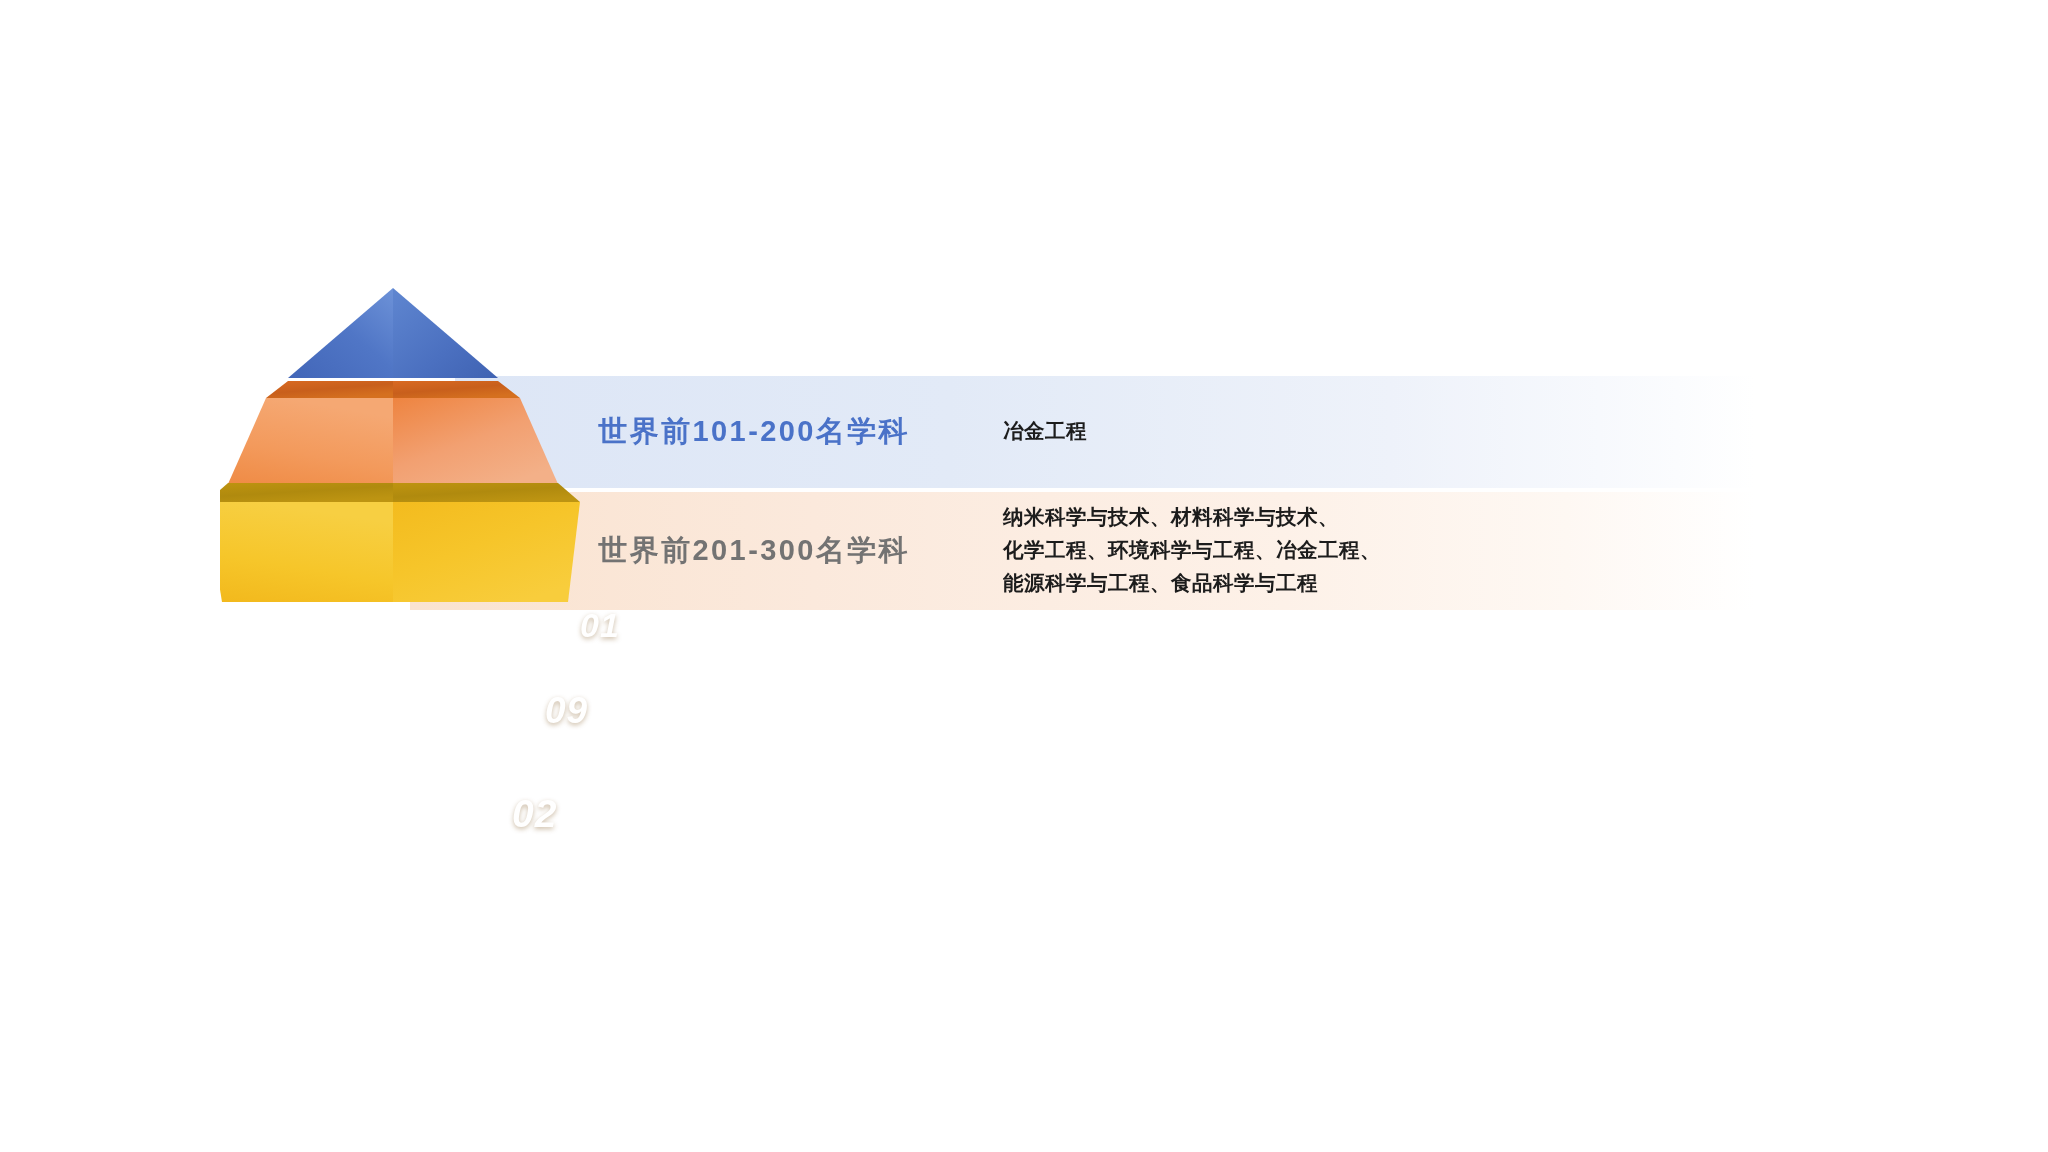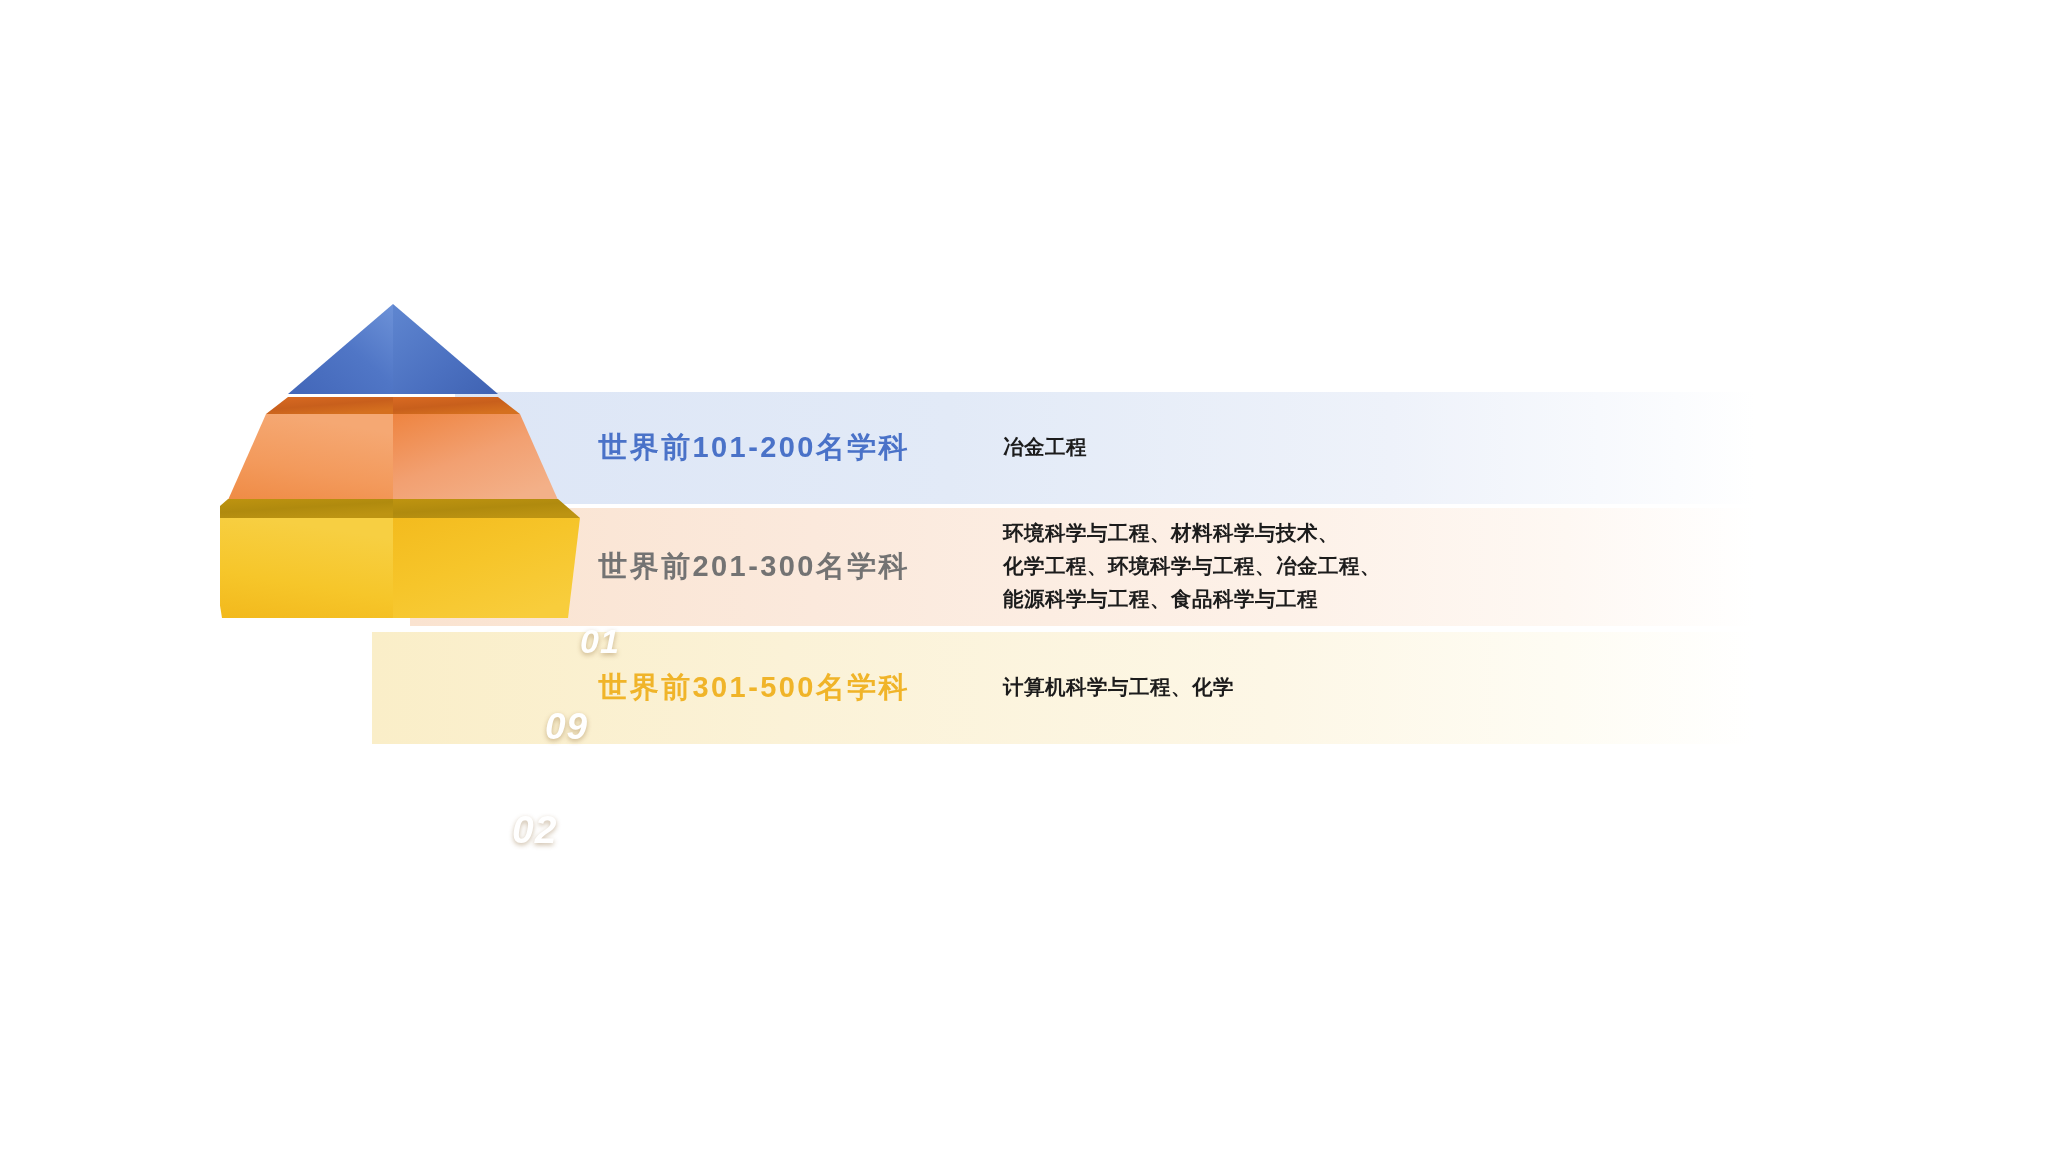--- a/index.html
+++ b/index.html
@@ -11,21 +11,21 @@
     width: 2048px;
     height: 1152px;
     font-family: "Liberation Sans", "DejaVu Sans", sans-serif;
     overflow: hidden;
     position: relative;
   }
 
   #stage {
     position: absolute;
     left: 0;
-    top: 16px;
+    top: 0;
     width: 2048px;
     height: 923px;
   }
 
   
   .band {
     position: absolute;
     display: flex;
     align-items: center;
   }
@@ -121,34 +121,27 @@
       <div class="band-title">世界前101-200名学科</div>
       <div class="band-desc">冶金工程</div>
     </div>
   </div>
 
   <div class="band band-2">
     <div class="band-bg"></div>
     <div class="band-inner">
       <div class="band-title">世界前201-300名学科</div>
       <div class="band-desc">
-        <div>环境科学与工程、材料科学与技术、</div>
+        <div>纳米科学与技术、材料科学与技术、</div>
         <div>化学工程、环境科学与工程、冶金工程、</div>
         <div>能源科学与工程、食品科学与工程</div>
       </div>
     </div>
   </div>
 
-  <div class="band band-3">
-    <div class="band-bg"></div>
-    <div class="band-inner">
-      <div class="band-title">世界前301-500名学科</div>
-      <div class="band-desc">计算机科学与工程、化学</div>
-    </div>
-  </div>
 
   <div id="pyramid">
     <svg width="620" height="330" viewBox="0 0 620 330">
       <defs>
         <linearGradient id="blueLeft" x1="0" y1="1" x2="1" y2="0">
           <stop offset="0%" stop-color="#4266b8"></stop>
           <stop offset="55%" stop-color="#5076c6"></stop>
           <stop offset="100%" stop-color="#6d92d8"></stop>
         </linearGradient>
         <linearGradient id="blueRight" x1="0" y1="0" x2="1" y2="1">

